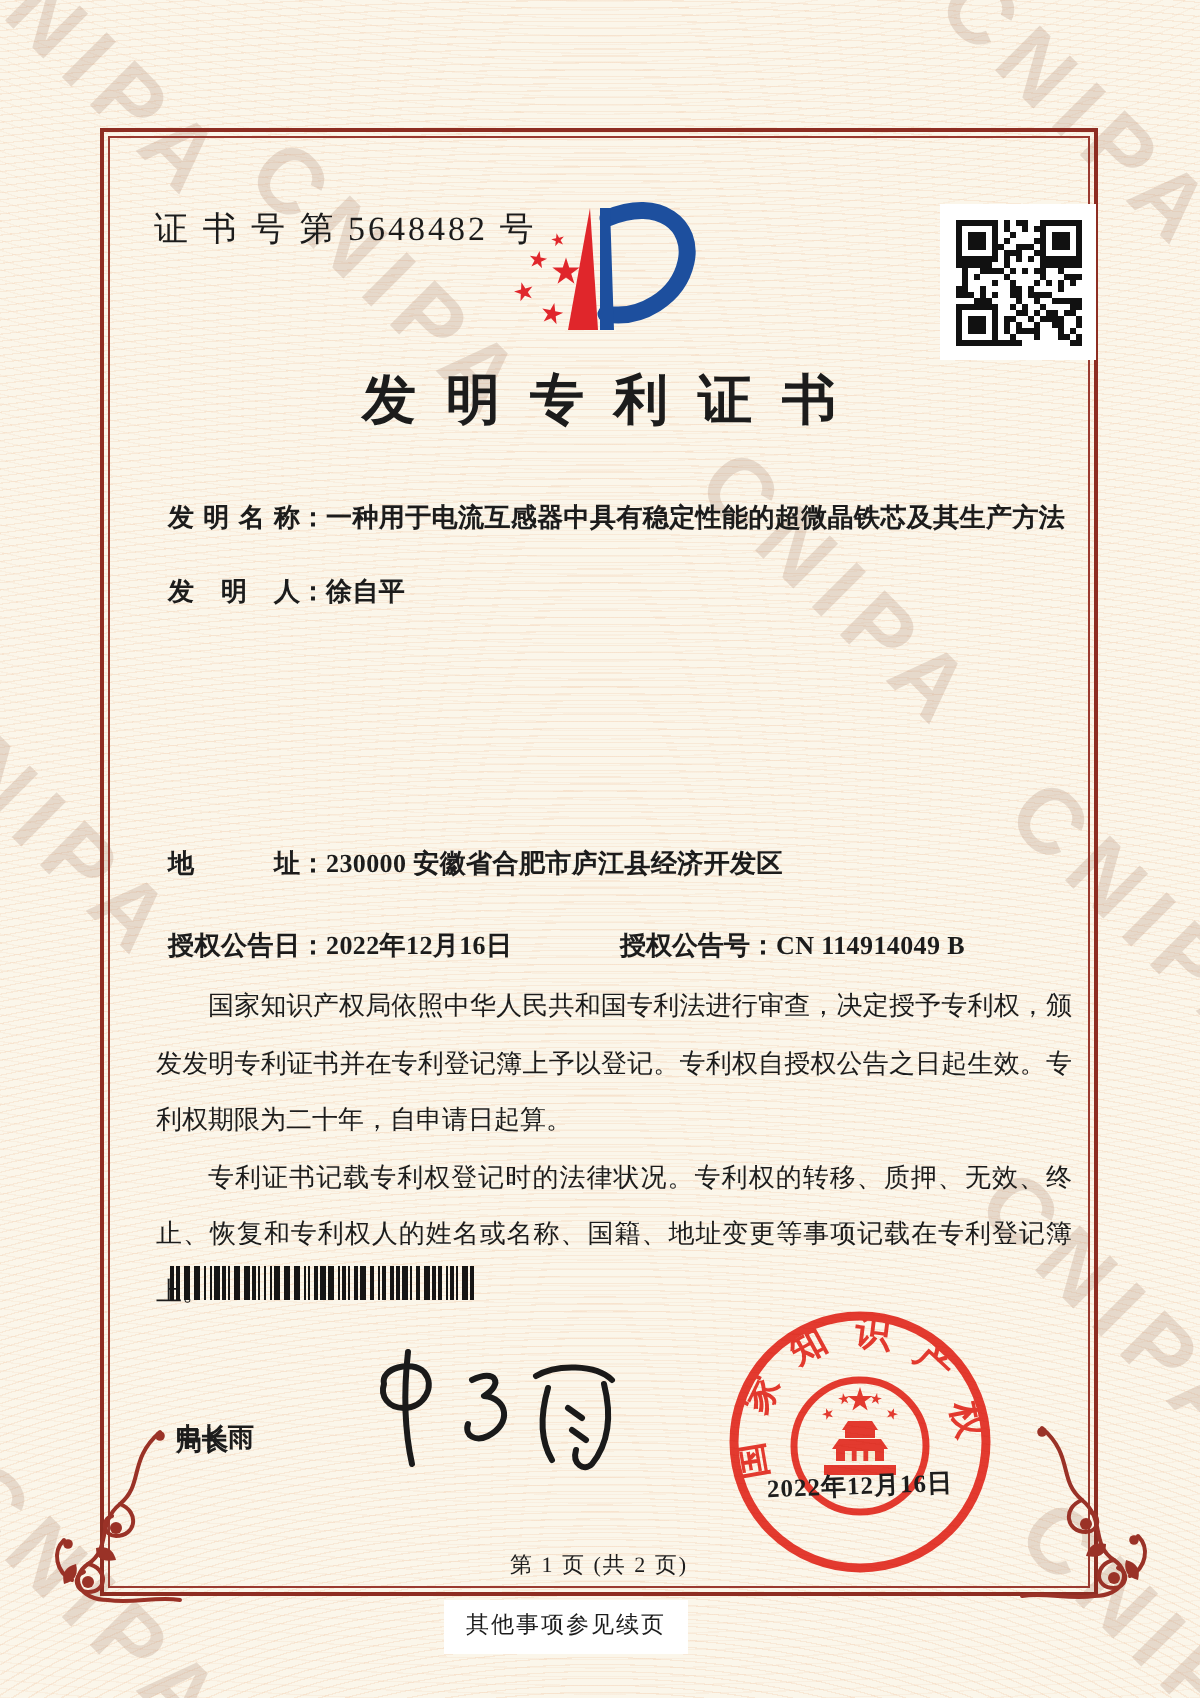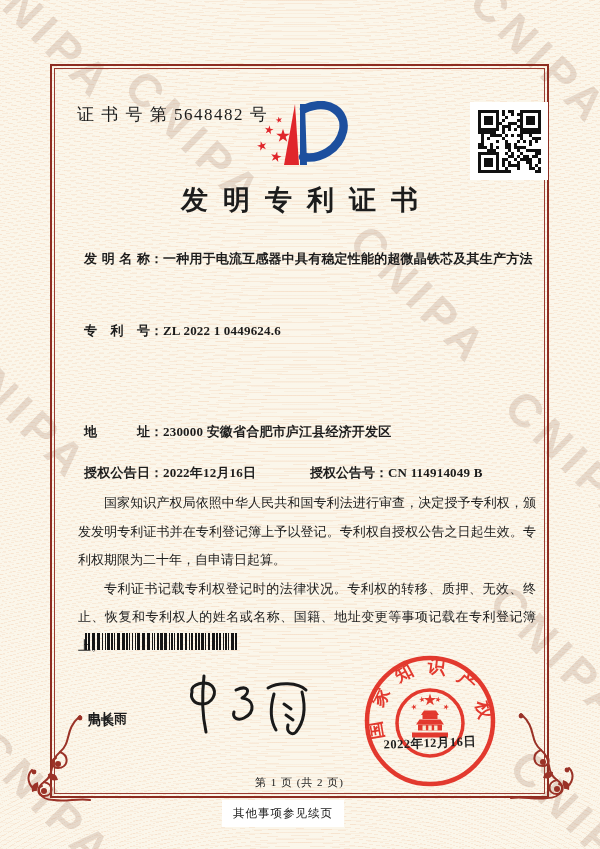--- a/index.html
+++ b/index.html
@@ -567,22 +567,22 @@
         <i class="d"></i>
         <i class="d"></i>
       </div>
   </div>
 
   <div class="abs title">发明专利证书</div>
 
   <div class="row" style="top:250px">
     <span class="lbl">发明名称</span><span class="colon">：</span><span class="val">一种用于电流互感器中具有稳定性能的超微晶铁芯及其生产方法</span>
   </div>
-  <div class="row" style="top:322px">
-    <span class="lbl">专利号</span><span class="colon">：</span><span class="val">ZL 2022 1 0449624.6</span>
+  <div class="row" style="top:287px">
+    <span class="lbl">发明人</span><span class="colon">：</span><span class="val">徐自平</span>
   </div>
   <div class="row" style="top:423px">
     <span class="lbl">地址</span><span class="colon">：</span><span class="val">230000 安徽省合肥市庐江县经济开发区</span>
   </div>
   <div class="row" style="top:464px">
     <span class="lbl">授权公告日</span><span class="colon">：</span><span class="val">2022年12月16日</span>
     <span class="grant2">
       <span>授权公告号</span><span class="colon">：</span><span class="val">CN 114914049 B</span>
     </span>
   </div>

